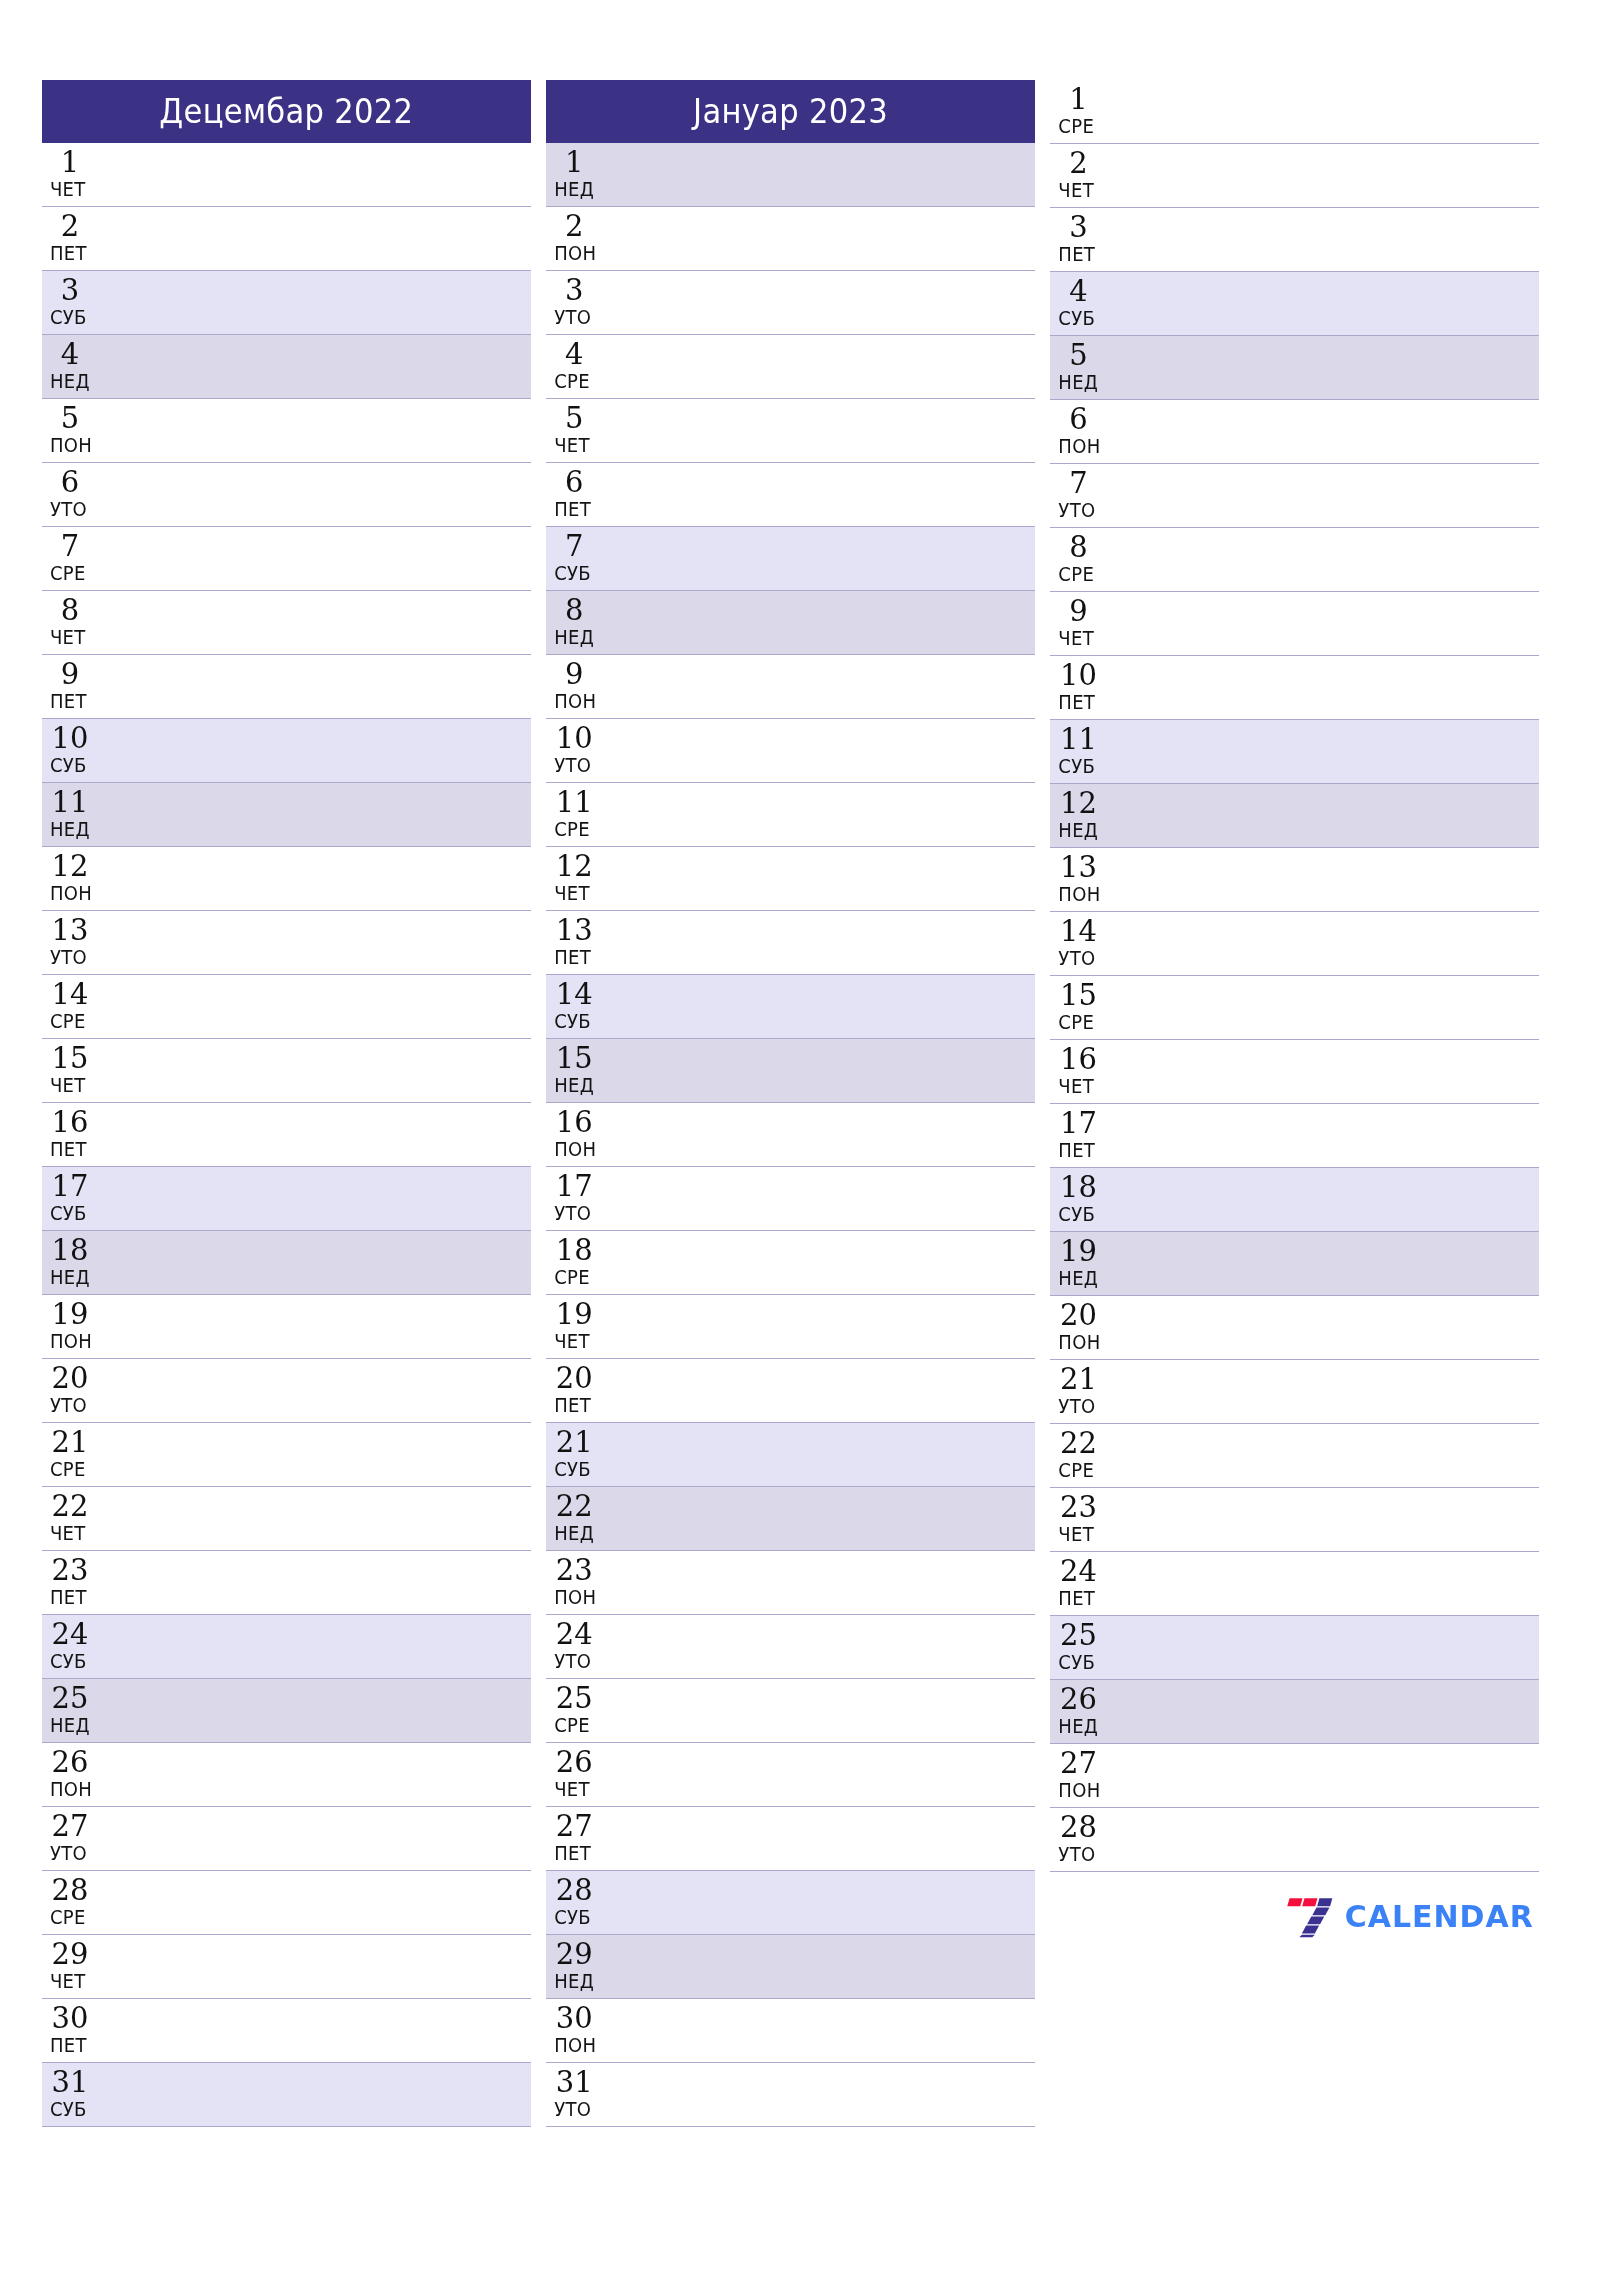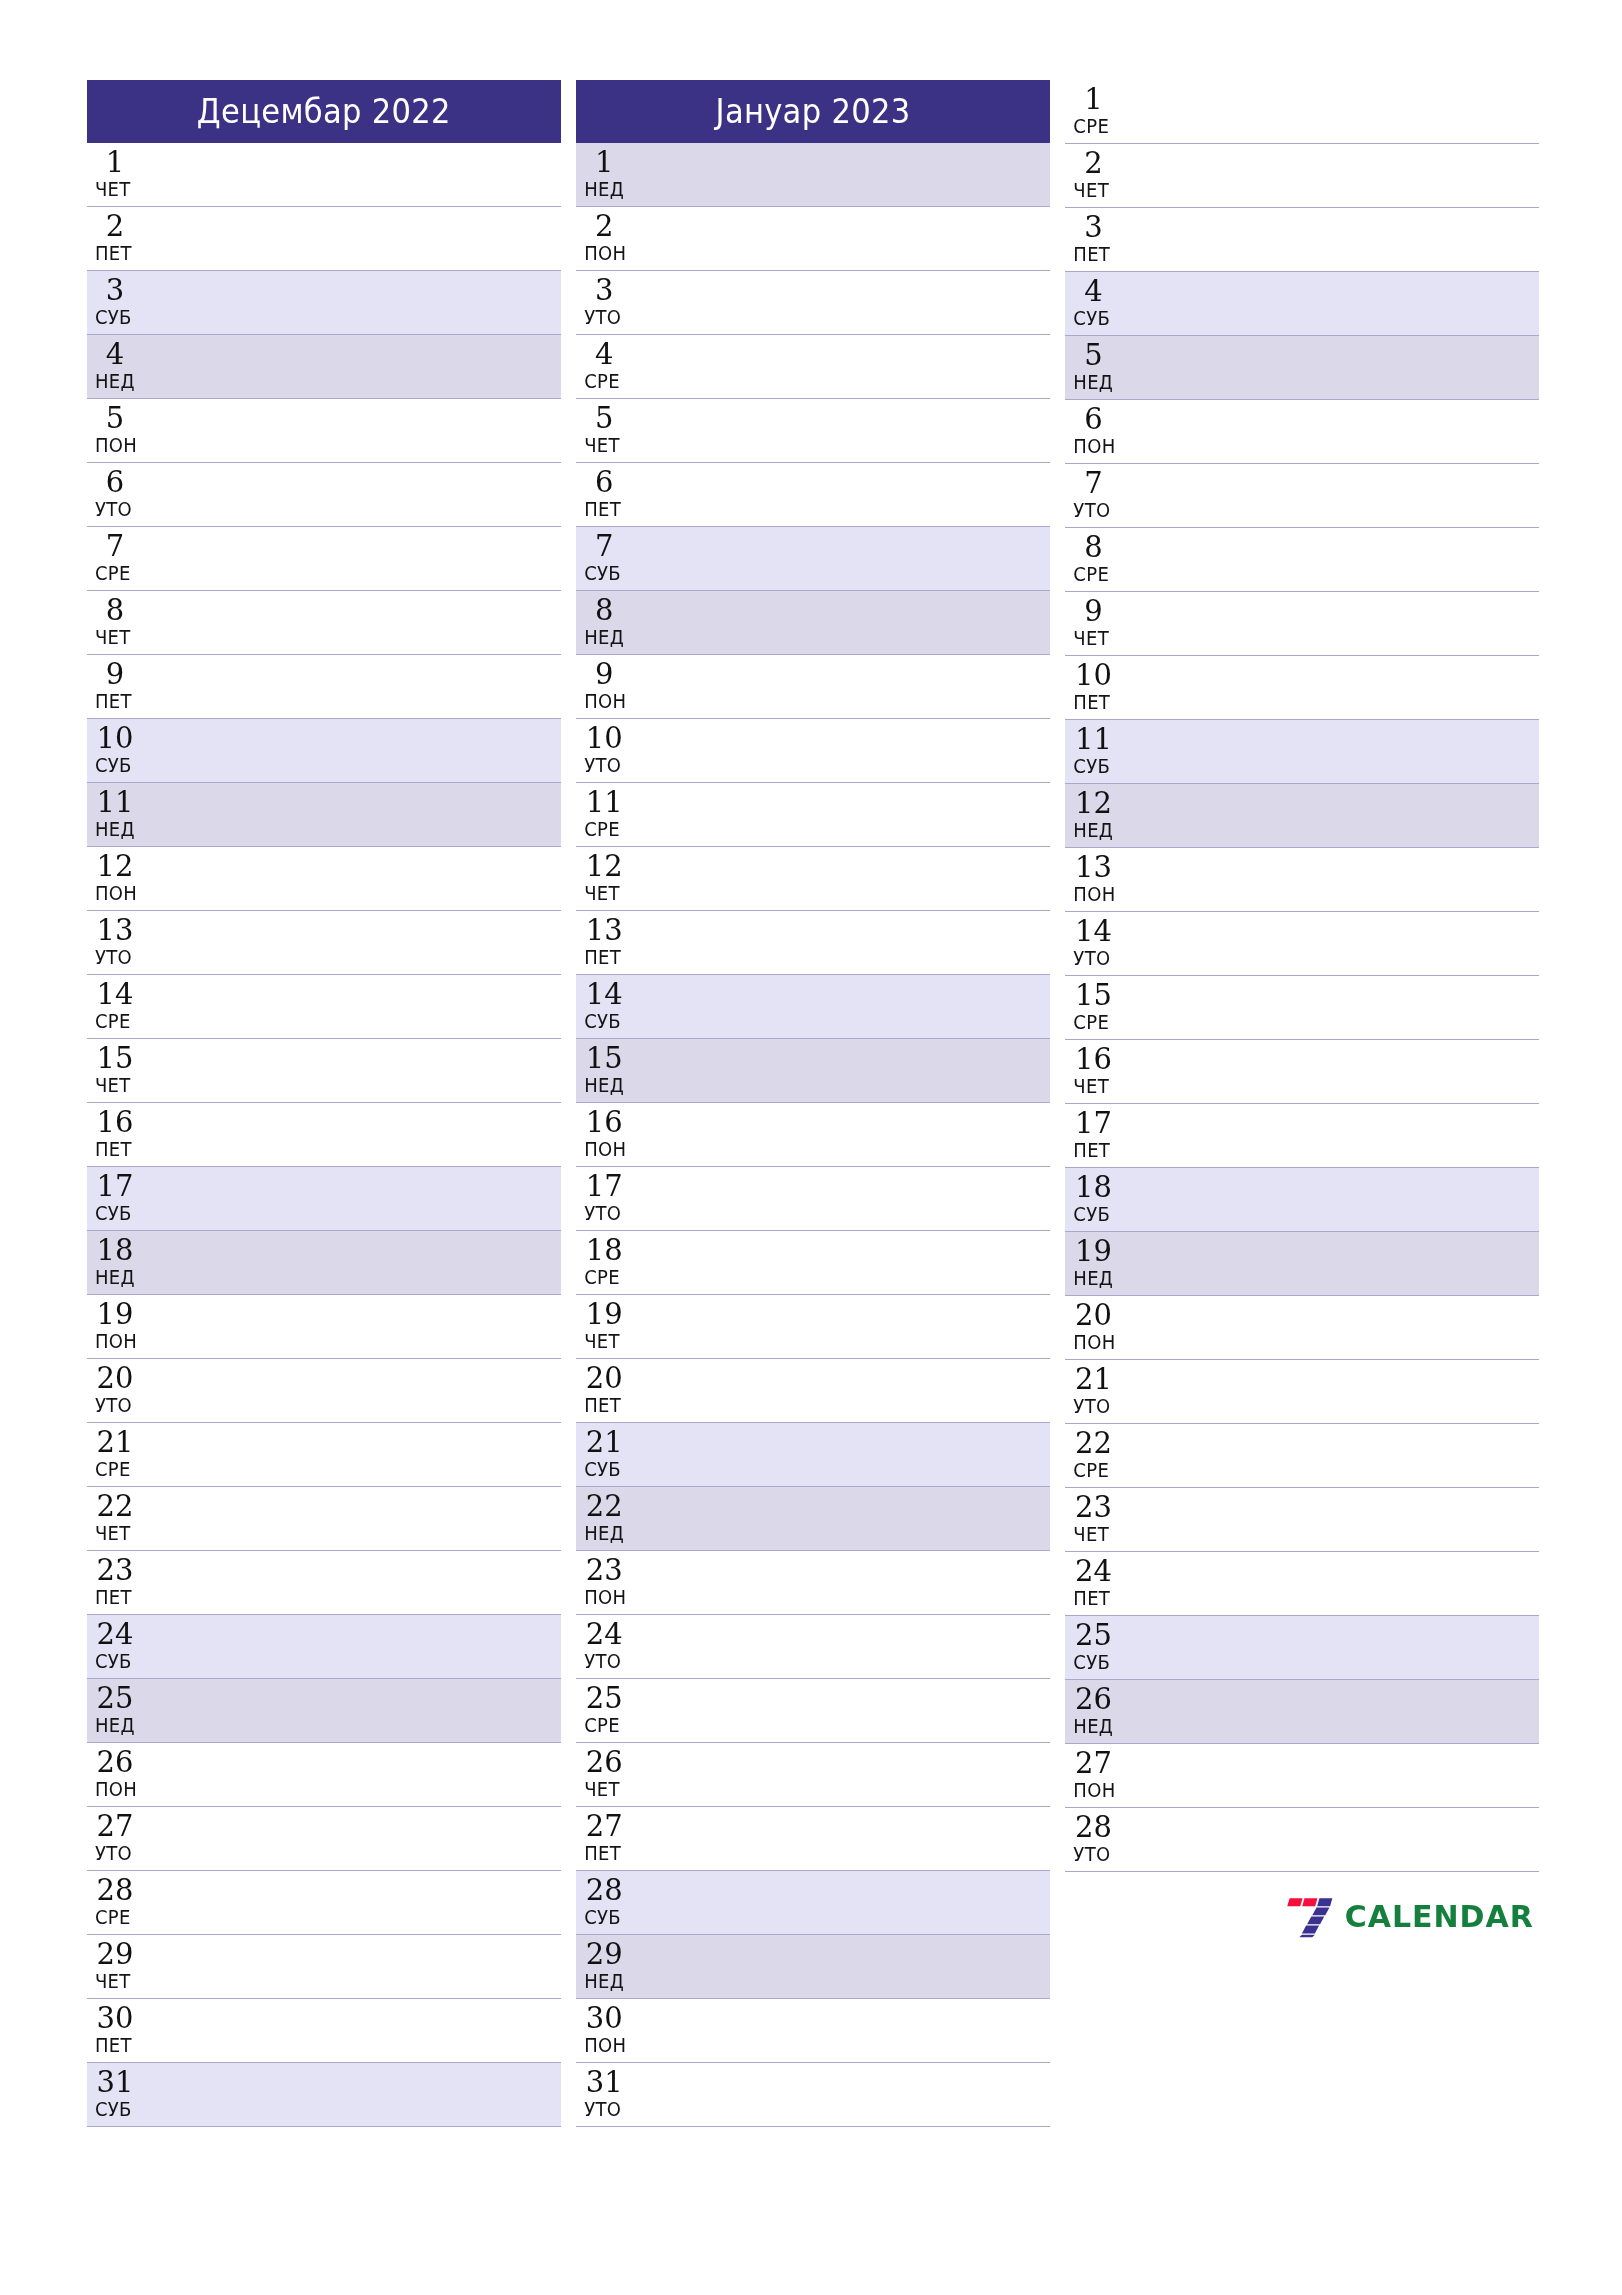--- a/index.html
+++ b/index.html
@@ -13,21 +13,21 @@
     height: 2295px;
     font-family: "DejaVu Sans Condensed", "Liberation Sans", sans-serif;
     -webkit-font-smoothing: antialiased;
   }
 
   .page {
     position: relative;
     width: 1623px;
     height: 2295px;
     box-sizing: border-box;
-    padding: 80px 84px 0 87px;
+    padding: 80px 84px 0 42px;
     background: #ffffff;
   }
 
   .columns {
     display: flex;
     flex-direction: row;
     align-items: flex-start;
     gap: 15.7px;
     width: 100%;
   }
@@ -105,21 +105,21 @@
   .logo-mark {
     width: 48px;
     height: 41px;
     margin-right: 10.5px;
     flex: 0 0 auto;
   }
   .logo-text {
     font-size: 30px;
     font-weight: bold;
     letter-spacing: 1px;
-    color: #15803d;
+    color: #3b82f6;
     font-family: "DejaVu Sans", "Liberation Sans", sans-serif;
     line-height: 1;
   }
 </style>
 </head>
 <body>
 
 <div class="page">
   <div class="columns">
 

